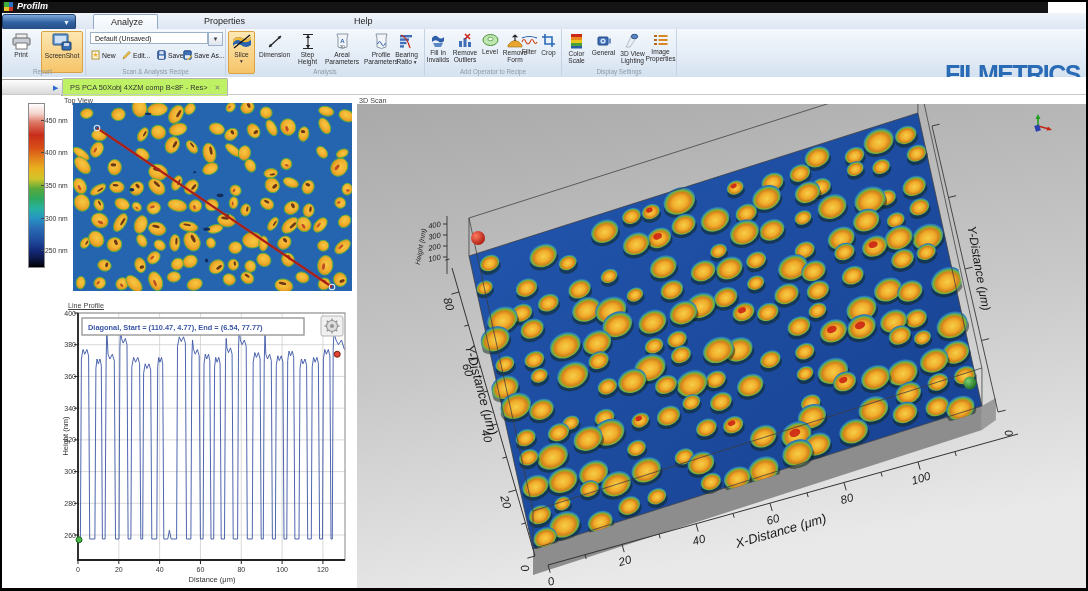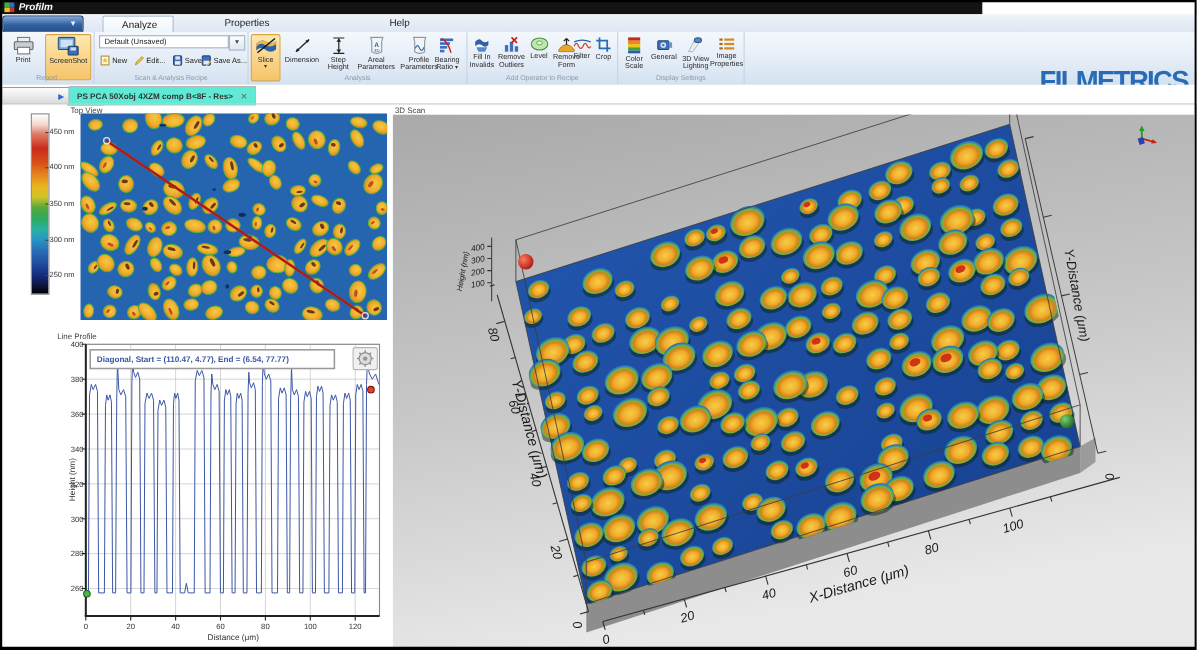--- a/index.html
+++ b/index.html
@@ -1,20 +1,20 @@
 <!DOCTYPE html>
 <html><head>
 <meta charset="utf-8">
 <style>
   html,body{margin:0;padding:0;background:#555;}
   #win{position:relative;width:1088px;height:591px;background:#fff;overflow:hidden;
        font-family:"Liberation Sans",sans-serif;-webkit-font-smoothing:antialiased;}
   .abs{position:absolute;}
   
-  #titlebar{left:0;top:0;width:893px;height:13px;background:#141414;color:#fff;}
+  #titlebar{left:0;top:0;width:1048px;height:13px;background:#141414;color:#fff;}
   #appicon{left:4px;top:2px;width:9px;height:9px;display:grid;grid-template-columns:1fr 1fr;grid-template-rows:1fr 1fr;}
   #appicon i{display:block;}
   #apptitle{left:17px;top:1px;font-size:9px;font-style:italic;font-weight:bold;color:#fff;
             text-shadow:0 0 2px #000,1px 1px 0 #333;}
   
   #menubar{left:0;top:13px;width:1088px;height:16px;background:linear-gradient(#f0f4fa,#dde6f2);border-bottom:1px solid #c2cfdf;}
   #orb{left:2px;top:1px;width:72px;height:14px;border-radius:3px;border:1px solid #1d3f6e;
        background:linear-gradient(#7fa9dd,#30609f 55%,#274f87);display:flex;align-items:center;justify-content:flex-end;cursor:pointer;}
   #orb .arr{color:#e9f1fb;font-size:7px;margin-right:5px;}
   .menutab{top:1px;height:15px;line-height:15px;font-size:9px;color:#1c1c1c;padding:0 14px;cursor:pointer;}
@@ -37,22 +37,22 @@
   #logo{right:8px;top:33px;text-align:right;}
   #logo .word{font-size:25px;font-weight:bold;color:#2a6bb5;letter-spacing:-1.5px;line-height:1;}
   #logo .dashes{margin-top:1px;margin-left:38px;height:3px;
     background:repeating-linear-gradient(90deg,#cc2222 0 3px,transparent 3px 6px);}
   
   #tabrow{left:0;top:77px;width:1088px;height:18px;background:#ffffff;}
   #livebtn{left:1px;top:2px;width:58px;height:15px;border:1px solid #9a9a9a;border-radius:2px;
            background:linear-gradient(#fdfdfd,#d7d7d7);display:flex;align-items:center;justify-content:center;gap:4px;
            font-size:8px;color:#222;cursor:pointer;padding-left:34px;}
   #livebtn .play{color:#2a6bd0;font-size:7px;}
-  #doctab{left:62px;top:1px;height:17px;background:#5eead4;border:1px solid #b4b4b4;border-bottom:none;border-radius:2px 2px 0 0;
-          display:flex;align-items:center;gap:7px;padding:0 7px;font-size:7.4px;color:#333;cursor:pointer;font-weight:bold;}
+  #doctab{left:62px;top:1px;height:17px;background:#bef264;border:1px solid #b4b4b4;border-bottom:none;border-radius:2px 2px 0 0;
+          display:flex;align-items:center;gap:7px;padding:0 7px;font-size:7.4px;color:#333;cursor:pointer;}
   #doctab .close{color:#777;font-size:7px;cursor:pointer;}
   #tabrow .rest{left:0;top:17px;width:1088px;height:1px;background:#c9c9c9;}
   
   #leftrail{left:0;top:95px;width:61px;height:496px;background:#fff;}
   #cbar{left:28px;top:8px;width:15px;height:163px;border:1px solid #8a8a8a;
     background:linear-gradient(#ffffff 0%,#f3d3cb 6%,#dd7a66 11%,#c92c1a 19%,#d94f17 27%,#e2801c 33%,#e9b31f 40%,
       #cfc52a 46%,#57a93a 52%,#2fa95e 58%,#27b2a0 64%,#2795c4 70%,#2a6cb4 76%,#1f4fa0 83%,#15297a 90%,#0d1746 95%,#000 100%);}
   .cslabel{position:absolute;left:45px;font-size:6.8px;color:#333;white-space:nowrap;}
   .cslabel::before{content:"";position:absolute;left:-4px;top:3px;width:3px;height:1px;background:#444;}
   .paneltitle{position:absolute;font-size:7.2px;color:#444;}
@@ -311,21 +311,21 @@
   <div id="leftrail" class="abs">
     <div id="cbar" class="abs"></div>
     <div class="cslabel" style="top:22px;">450 nm</div>
     <div class="cslabel" style="top:54px;">400 nm</div>
     <div class="cslabel" style="top:87px;">350 nm</div>
     <div class="cslabel" style="top:120px;">300 nm</div>
     <div class="cslabel" style="top:152px;">250 nm</div>
   </div>
 
   <div class="paneltitle abs" style="left:64px;top:96px;">Top View</div>
-  <div class="paneltitle abs" style="left:52px;top:301px;">Line Profile</div>
+  <div class="paneltitle abs" style="left:68px;top:301px;text-decoration:underline;">Line Profile</div>
   <div class="paneltitle abs" style="left:359px;top:96px;">3D Scan</div>
 
   <svg id="topview-svg" class="abs" width="279" height="188" viewBox="0 0 279 188">
       <defs>
         <radialGradient id="tvGrad" cx="0.45" cy="0.42" r="0.65">
           <stop offset="0%" stop-color="#f6c842"></stop>
           <stop offset="55%" stop-color="#f0ae2e"></stop>
           <stop offset="85%" stop-color="#e1921f"></stop>
           <stop offset="100%" stop-color="#cf7e1a"></stop>
         </radialGradient>

